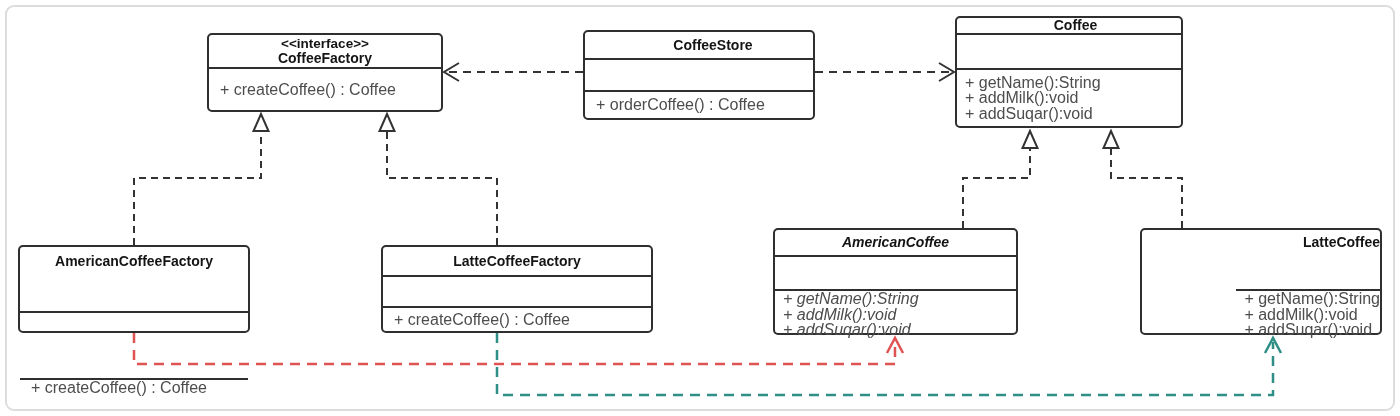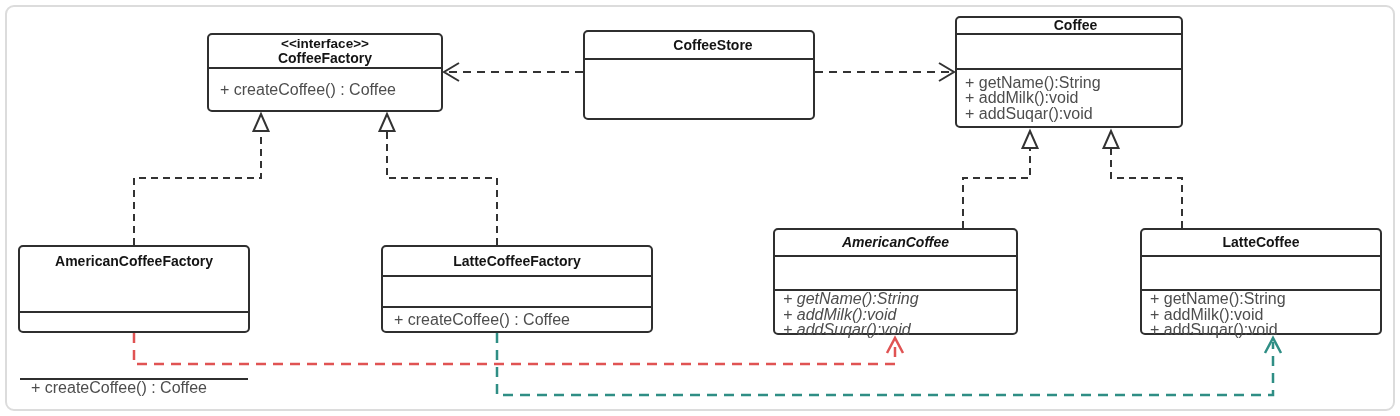--- a/index.html
+++ b/index.html
@@ -111,20 +111,23 @@
     <div class="uml-methods">
       <div class="method-line">+ createCoffee() : Coffee</div>
     </div>
   </div>
 
   <div class="uml-class" style="left:583px; top:30px; width:232px; height:90px;">
     <div class="uml-title" style="height:26px;margin-left:28px;">
       <div>CoffeeStore</div>
     </div>
     <div class="uml-fields" style="height:30px;"></div>
+    <div class="uml-methods">
+      <div class="method-line">+ orderCoffee() : Coffee</div>
+    </div>
   </div>
 
   <div class="uml-class" style="left:955px; top:16px; width:228px; height:112px;">
     <div class="uml-title" style="height:15px;padding-left:13px;">
       <div>Coffee</div>
     </div>
     <div class="uml-fields" style="height:33px;"></div>
     <div class="uml-methods" style="padding-left:8px;">
       <div class="method-line">+ getName():String</div>
       <div class="method-line">+ addMilk():void</div>
@@ -157,21 +160,21 @@
       <div>AmericanCoffee</div>
     </div>
     <div class="uml-fields" style="height:32px;"></div>
     <div class="uml-methods" style="padding-left:8px;">
       <div class="method-line">+ getName():String</div>
       <div class="method-line">+ addMilk():void</div>
       <div class="method-line">+ addSuqar():void</div>
     </div>
   </div>
 
-  <div class="uml-class" style="left:1140px; top:228px; width:242px; height:107px;">
+  <div class="uml-class" style="left:1140px; top:228px; width:242px; height:107px;align-items:flex-end;">
     <div class="uml-title" style="height:25px;">
       <div>LatteCoffee</div>
     </div>
     <div class="uml-fields" style="height:32px;"></div>
     <div class="uml-methods" style="padding-left:8px;">
       <div class="method-line">+ getName():String</div>
       <div class="method-line">+ addMilk():void</div>
       <div class="method-line">+ addSuqar():void</div>
     </div>
   </div>

